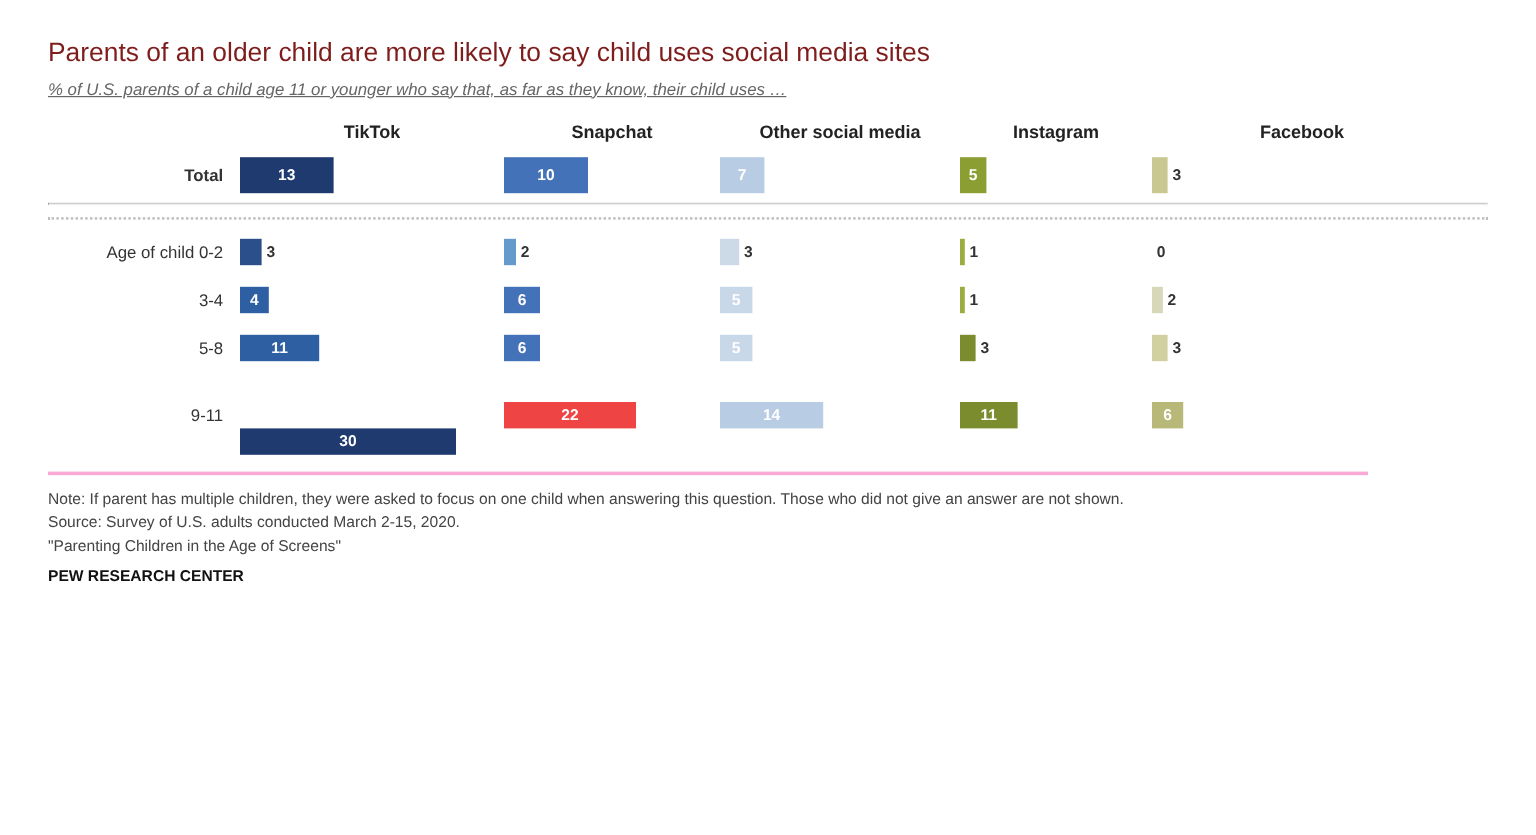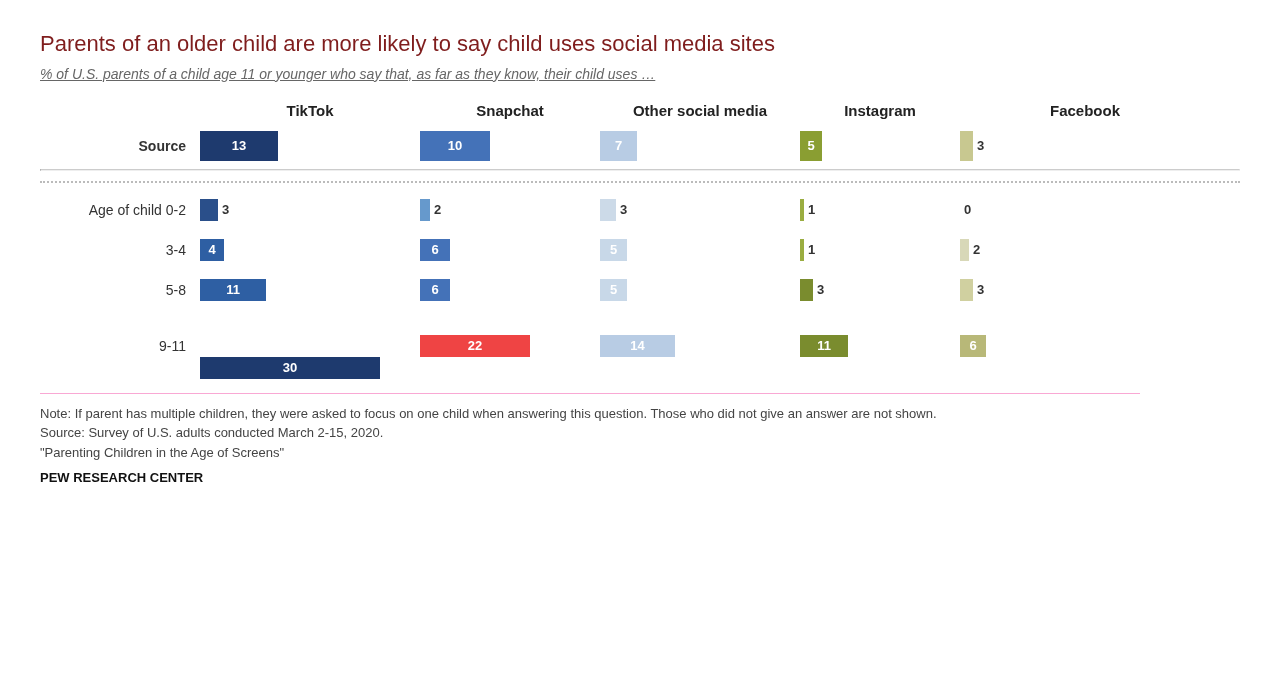--- a/index.html
+++ b/index.html
@@ -99,21 +99,21 @@
       color: #333;
       margin-left: 4px;
     }
 
     
     .notes {
       margin-top: 14px;
       font-size: 13px;
       color: #444;
       line-height: 1.5;
-      border-top: 1px solid #f9a8d4;
+      border-top: 3px solid #f9a8d4;
       padding-top: 10px;
       max-width: 1100px;
     }
     .notes .source-bold {
       font-weight: 800;
       color: #111;
       font-size: 13px;
     }
   </style>
 </head>
@@ -128,21 +128,21 @@
     <div class="col-headers">
       <div class="col-header col-tiktok">TikTok</div>
       <div class="col-header col-snapchat">Snapchat</div>
       <div class="col-header col-other">Other social media</div>
       <div class="col-header col-instagram">Instagram</div>
       <div class="col-header col-facebook">Facebook</div>
     </div>
 
     <div id="chart-rows">
         <div class="data-row">
-          <div class="row-label bold">Source</div>
+          <div class="row-label bold">Total</div>
           <div class="bar-cell col-tiktok">
             <div class="bar" style="width: 78px; height: 30px; background-color: rgb(30, 58, 110); color: rgb(255, 255, 255);">13</div>
           </div>
           <div class="bar-cell col-snapchat">
             <div class="bar" style="width: 70px; height: 30px; background-color: rgb(68, 114, 184); color: rgb(255, 255, 255);">10</div>
           </div>
           <div class="bar-cell col-other">
             <div class="bar" style="width: 37px; height: 30px; background-color: rgb(184, 204, 228); color: rgb(255, 255, 255);">7</div>
           </div>
           <div class="bar-cell col-instagram">
@@ -219,21 +219,21 @@
         </div>
         <div class="data-row">
           <div class="row-label">9-11</div>
           <div class="bar-cell col-tiktok">
             <div class="bar" style="width: 180px; height: 22px; background-color: rgb(30, 58, 110); color: rgb(255, 255, 255); margin-top: 44px;">30</div>
           </div>
           <div class="bar-cell col-snapchat">
             <div class="bar" style="width: 110px; height: 22px; background-color: #ef4444; color: rgb(255, 255, 255);">22</div>
           </div>
           <div class="bar-cell col-other">
-            <div class="bar" style="width: 75px; height: 22px; background-color: rgb(184, 204, 228); color: rgb(255, 255, 255);">14</div>
+            <div class="bar" style="width: 86px; height: 22px; background-color: rgb(184, 204, 228); color: rgb(255, 255, 255);">14</div>
           </div>
           <div class="bar-cell col-instagram">
             <div class="bar" style="width: 48px; height: 22px; background-color: rgb(122, 140, 46); color: rgb(255, 255, 255);">11</div>
           </div>
           <div class="bar-cell col-facebook">
             <div class="bar" style="width: 26px; height: 22px; background-color: rgb(184, 184, 120); color: rgb(255, 255, 255);">6</div>
           </div>
         </div>
       </div>
   </div>

